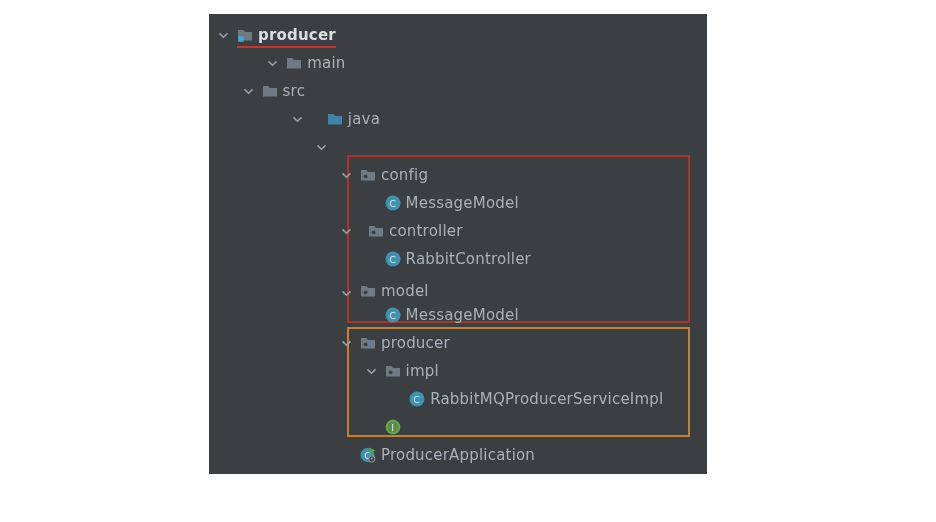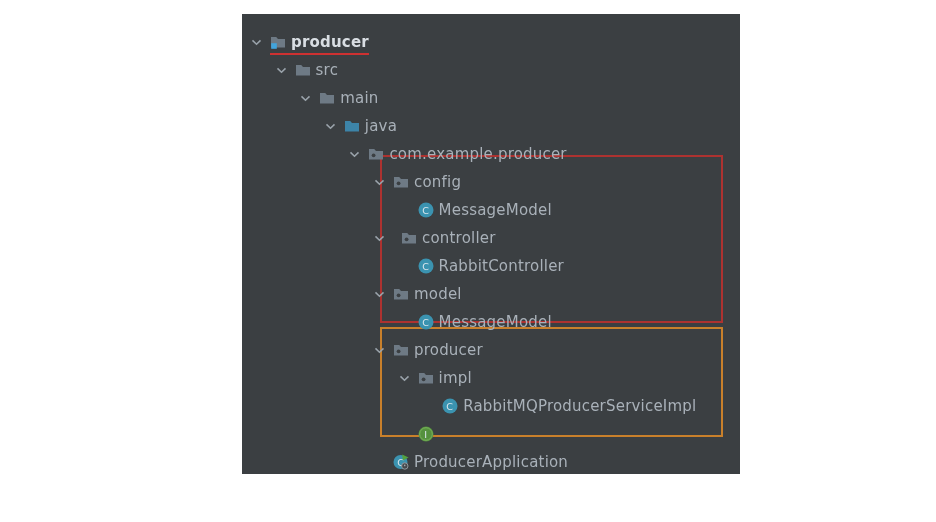--- a/index.html
+++ b/index.html
@@ -1,22 +1,22 @@
 <!DOCTYPE html>
 <html><head>
 <meta charset="utf-8">
 <style>
   * { margin: 0; padding: 0; box-sizing: border-box; }
   html, body { width: 936px; height: 522px; background: #ffffff; overflow: hidden;
     font-family: "DejaVu Sans", "Liberation Sans", sans-serif; }
   .stage { position: relative; width: 936px; height: 522px; }
 
   .panel {
-    position: absolute; left: 242px; top: 14px; width: 498px; height: 460px;
-    background: #3b3f42; padding-top: 14px; overflow: hidden;
+    position: absolute; left: 209px; top: 14px; width: 498px; height: 460px;
+    background: #3b3f42; padding-top: 7px; overflow: hidden;
   }
 
   .row {
     display: flex; align-items: center; height: 28px; white-space: nowrap;
     position: relative; z-index: 2; cursor: default;
   }
   .chev {
     width: 20px; height: 16px; display: inline-flex; align-items: center;
     justify-content: flex-start; flex: 0 0 20px;
   }
@@ -48,80 +48,71 @@
           <span class="iconlabel underlined">
             <span class="ticon">
               <svg width="16" height="16" viewBox="0 0 16 16" xmlns="http://www.w3.org/2000/svg">
                 <path d="M1 3 h5.2 l1.8 2 H15 v8.4 H1 Z" fill="#6e7a85"></path>
                 <rect x="1.2" y="9.2" width="5.6" height="5.6" fill="#41a4dc"></rect>
               </svg>
             </span>
             <span class="lbl bold">producer</span>
           </span>
         </div>
+        <div class="row" style="padding-left: 57.2px;">
+          <span class="chev">
+            <svg width="13" height="13" viewBox="0 0 12 12">
+              <polyline points="2.3,4 6,7.6 9.7,4" fill="none" stroke="#9aa3ab" stroke-width="1.4"></polyline>
+            </svg>
+          </span>
+          <span class="iconlabel">
+            <span class="ticon">
+              <svg width="16" height="16" viewBox="0 0 16 16" xmlns="http://www.w3.org/2000/svg">
+                <path d="M1 3 h5.2 l1.8 2 H15 v8.4 H1 Z" fill="#6e7a85"></path>
+              </svg>
+            </span>
+            <span class="lbl">main</span>
+          </span>
+        </div>
         <div class="row" style="padding-left: 32.6px;">
           <span class="chev">
             <svg width="13" height="13" viewBox="0 0 12 12">
               <polyline points="2.3,4 6,7.6 9.7,4" fill="none" stroke="#9aa3ab" stroke-width="1.4"></polyline>
             </svg>
           </span>
           <span class="iconlabel">
             <span class="ticon">
               <svg width="16" height="16" viewBox="0 0 16 16" xmlns="http://www.w3.org/2000/svg">
                 <path d="M1 3 h5.2 l1.8 2 H15 v8.4 H1 Z" fill="#6e7a85"></path>
               </svg>
             </span>
             <span class="lbl">src</span>
           </span>
         </div>
-        <div class="row" style="padding-left: 57.2px;">
-          <span class="chev">
-            <svg width="13" height="13" viewBox="0 0 12 12">
-              <polyline points="2.3,4 6,7.6 9.7,4" fill="none" stroke="#9aa3ab" stroke-width="1.4"></polyline>
-            </svg>
-          </span>
-          <span class="iconlabel">
-            <span class="ticon">
-              <svg width="16" height="16" viewBox="0 0 16 16" xmlns="http://www.w3.org/2000/svg">
-                <path d="M1 3 h5.2 l1.8 2 H15 v8.4 H1 Z" fill="#6e7a85"></path>
-              </svg>
-            </span>
-            <span class="lbl">main</span>
-          </span>
-        </div>
-        <div class="row" style="padding-left: 81.8px;">
+        <div class="row" style="padding-left: 81.8px; gap: 16px;">
           <span class="chev">
             <svg width="13" height="13" viewBox="0 0 12 12">
               <polyline points="2.3,4 6,7.6 9.7,4" fill="none" stroke="#9aa3ab" stroke-width="1.4"></polyline>
             </svg>
           </span>
           <span class="iconlabel">
             <span class="ticon">
               <svg width="16" height="16" viewBox="0 0 16 16" xmlns="http://www.w3.org/2000/svg">
                 <path d="M1 3 h5.2 l1.8 2 H15 v8.4 H1 Z" fill="#3d84a8"></path>
               </svg>
             </span>
             <span class="lbl">java</span>
           </span>
         </div>
         <div class="row" style="padding-left: 106.4px;">
           <span class="chev">
             <svg width="13" height="13" viewBox="0 0 12 12">
               <polyline points="2.3,4 6,7.6 9.7,4" fill="none" stroke="#9aa3ab" stroke-width="1.4"></polyline>
             </svg>
           </span>
-          <span class="iconlabel">
-            <span class="ticon">
-              <svg width="16" height="16" viewBox="0 0 16 16" xmlns="http://www.w3.org/2000/svg">
-                <path d="M1 3 h5.2 l1.8 2 H15 v8.4 H1 Z" fill="#6e7a85"></path>
-                <circle cx="5.6" cy="9.3" r="1.9" fill="#3b3f42"></circle>
-              </svg>
-            </span>
-            <span class="lbl">com.example.producer</span>
-          </span>
         </div>
         <div class="row" style="padding-left: 131px;">
           <span class="chev">
             <svg width="13" height="13" viewBox="0 0 12 12">
               <polyline points="2.3,4 6,7.6 9.7,4" fill="none" stroke="#9aa3ab" stroke-width="1.4"></polyline>
             </svg>
           </span>
           <span class="iconlabel">
             <span class="ticon">
               <svg width="16" height="16" viewBox="0 0 16 16" xmlns="http://www.w3.org/2000/svg">
@@ -165,21 +156,21 @@
           <span class="iconlabel">
             <span class="ticon">
               <svg width="16" height="16" viewBox="0 0 16 16" xmlns="http://www.w3.org/2000/svg">
                 <circle cx="8" cy="8" r="7.5" fill="#3b93b0"></circle>
                 <text x="7.6" y="11.6" text-anchor="middle" font-size="9.5" font-family="DejaVu Sans, sans-serif" fill="#dce8ee">C</text>
               </svg>
             </span>
             <span class="lbl">RabbitController</span>
           </span>
         </div>
-        <div class="row" style="padding-left: 131px;">
+        <div class="row" style="padding-left: 131px; align-items: flex-end;">
           <span class="chev">
             <svg width="13" height="13" viewBox="0 0 12 12">
               <polyline points="2.3,4 6,7.6 9.7,4" fill="none" stroke="#9aa3ab" stroke-width="1.4"></polyline>
             </svg>
           </span>
           <span class="iconlabel">
             <span class="ticon">
               <svg width="16" height="16" viewBox="0 0 16 16" xmlns="http://www.w3.org/2000/svg">
                 <path d="M1 3 h5.2 l1.8 2 H15 v8.4 H1 Z" fill="#6e7a85"></path>
                 <circle cx="5.6" cy="9.3" r="1.9" fill="#3b3f42"></circle>

